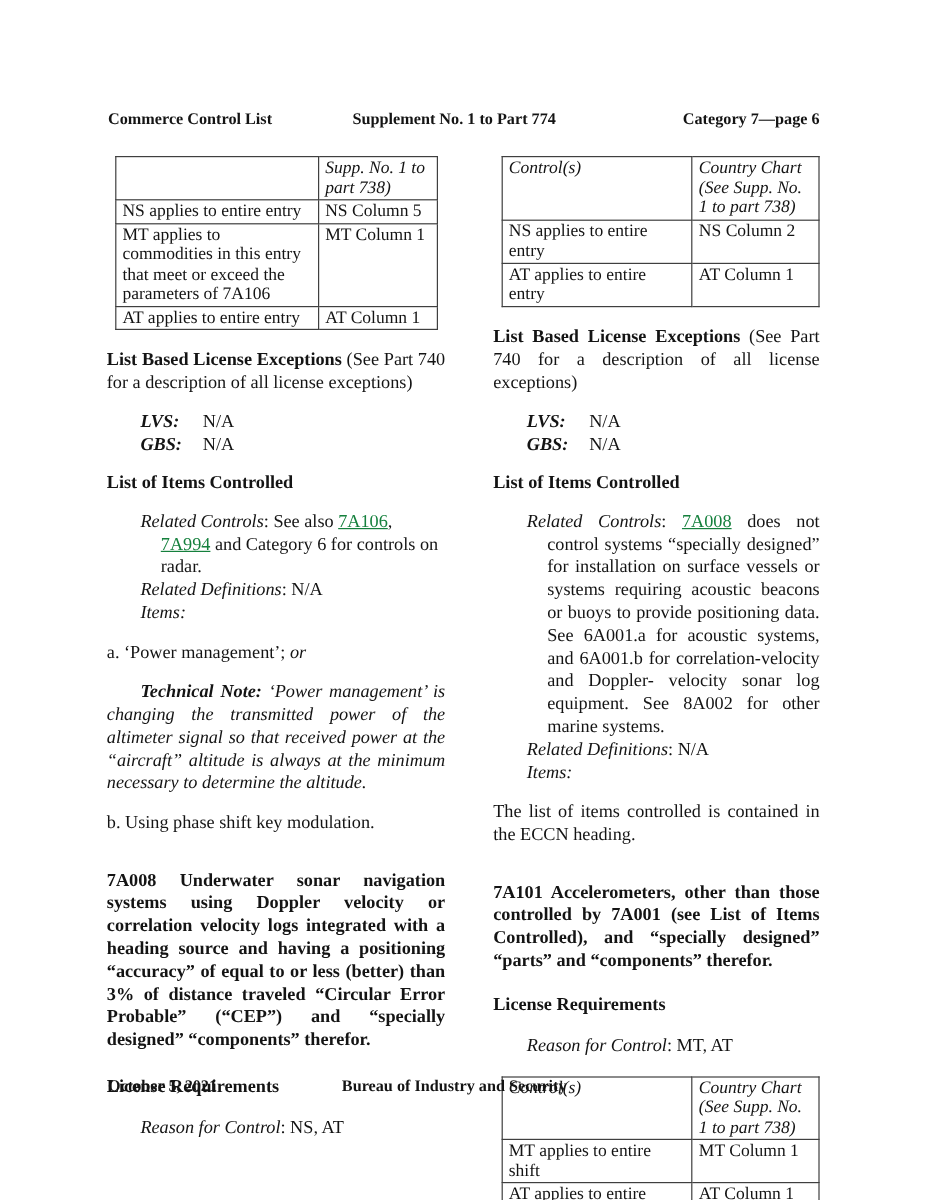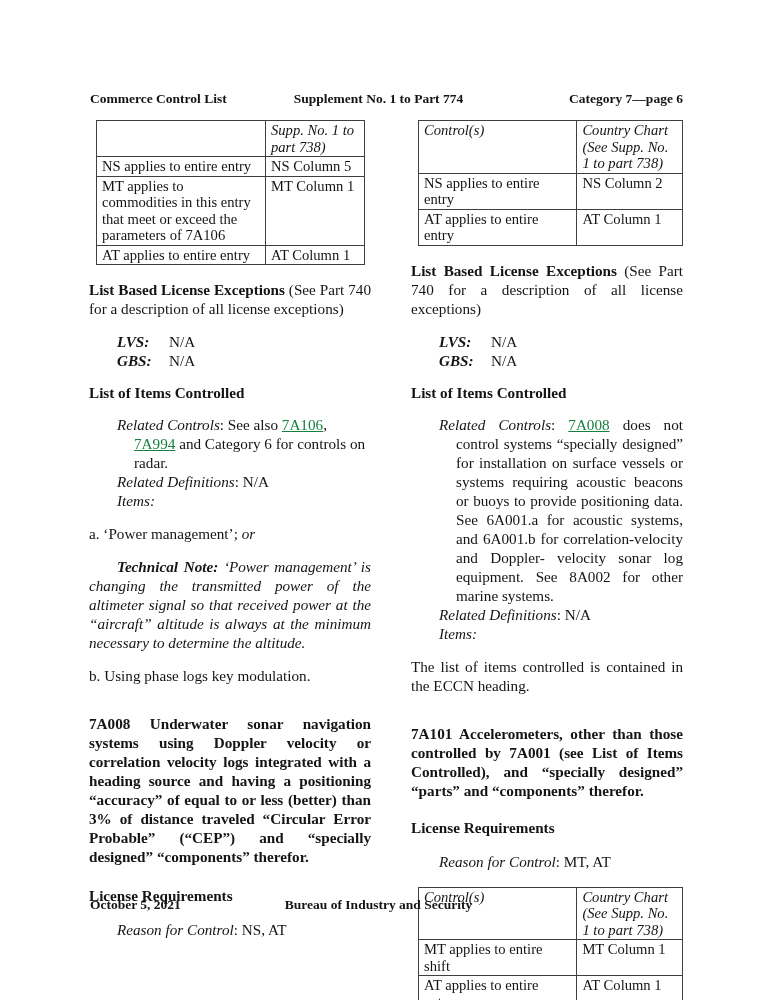--- a/index.html
+++ b/index.html
@@ -13,21 +13,21 @@
   }
   .hdr,.ftr{
     position:absolute;left:90px;width:593px;
     display:flex;justify-content:space-between;
     font-weight:bold;font-size:13.5px;line-height:16px;
   }
   .hdr{top:91px;}
   .ftr{top:897px;}
   .hdr .mid,.ftr .mid{position:absolute;left:0;right:16px;text-align:center;}
   .hdr span,.ftr span{white-space:nowrap;position:relative;z-index:1;background:transparent;}
-  .col{position:absolute;top:120px;}
+  .col{position:absolute;top:130px;}
   .col-left{left:89px;width:282px;}
   .col-right{left:411px;width:272px;}
   table.ctab{
     border-collapse:collapse;
     margin-left:7px;
     font-size:14.6px;line-height:16.5px;
   }
   table.ctab td{
     border:1px solid #3f3f3f;
     padding:1px 5px;vertical-align:top;
@@ -107,21 +107,21 @@
     <div class="sechead">List of Items Controlled</div>
 
     <p class="hang"><span class="i">Related Controls</span><span><span>:  See also </span><a class="link">7A106</a><span>, </span><a class="link">7A994</a><span> and Category 6 for controls on radar.</span></span></p>
     <p class="ind1"><span class="i">Related Definitions</span><span>: N/A</span></p>
     <p class="ind1 i">Items:</p>
 
     <p class="para mt14" style="margin-bottom:0;"><span>a. ‘Power management’; </span><span class="i">or</span></p>
 
     <p class="tnote just"><span class="b">Technical Note:</span><span> ‘Power management’ is changing the transmitted power of the altimeter signal so that received power at the “aircraft” altitude is always at the minimum necessary to determine the altitude.</span></p>
 
-    <p class="mt14" style="margin:14px 0 0 0;">b.  Using phase logs key modulation.</p>
+    <p class="mt14" style="margin:14px 0 0 0;">b.  Using phase shift key modulation.</p>
 
     <p class="eccn just">7A008 Underwater sonar navigation systems using Doppler velocity or correlation velocity logs integrated with a heading source and having a positioning “accuracy” of equal to or less (better) than 3% of distance traveled “Circular Error Probable” (“CEP”) and “specially designed” “components” therefor.</p>
 
     <div class="sechead" style="margin-top:20px;">License Requirements</div>
 
     <p class="reason"><span class="i">Reason for Control</span><span>: NS, AT</span></p>
   </div>
 
   <div class="col col-right">
 

